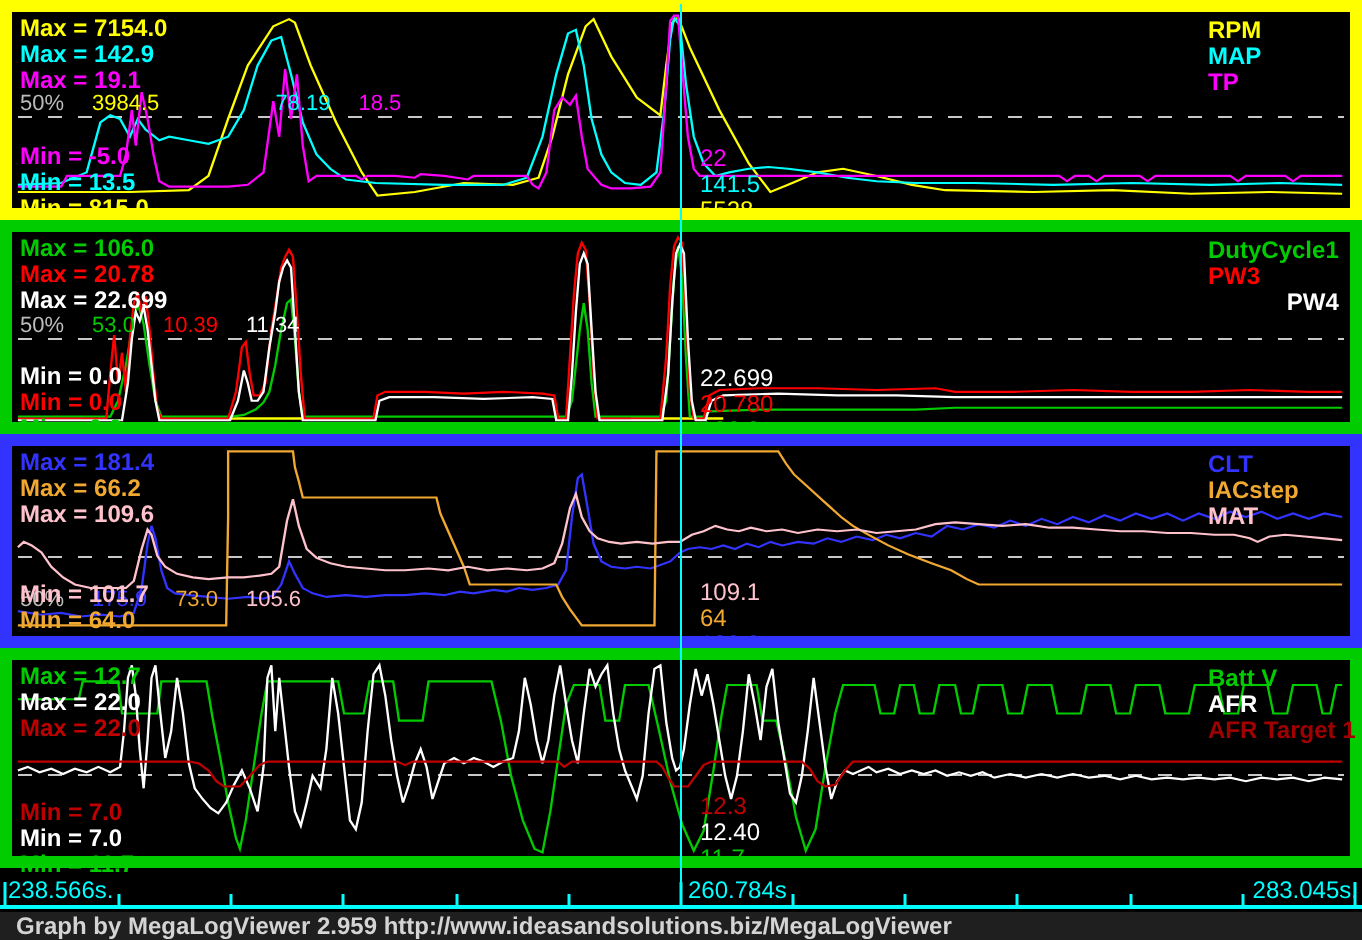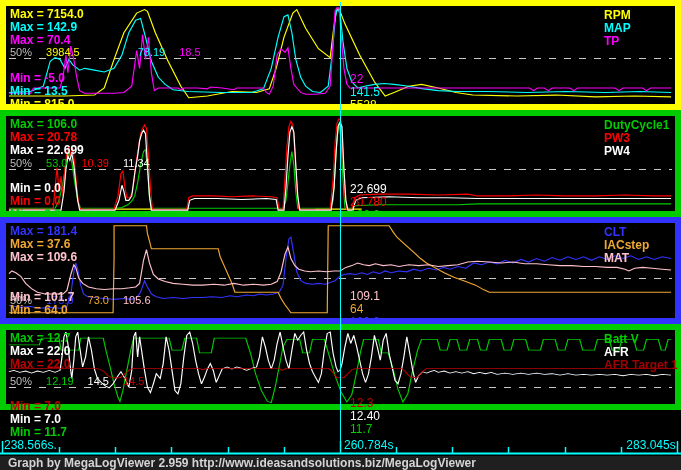--- a/index.html
+++ b/index.html
@@ -31,21 +31,21 @@
   <div class="panel" id="p0" style="top:0;height:110px;border-color:#ffff00;">
     <div class="middash" style="top:52px;"></div>
     <svg class="traces" id="svg0" preserveAspectRatio="none" viewBox="0 0 681 110">
         <polyline points="3,101 60,101 90,100 100,92 110,60 120,30 133,8 141,4 144,6 152,30 165,62 178,90 186,103 205,101 230,96 255,97 268,93 275,70 283,35 292,8 296,4 305,25 318,48 330,58 333,30 336,6 339,3 345,20 360,55 375,85 386,101 395,97 410,90 423,88 440,92 458,97 475,100 520,101 560,100 600,102 640,101 677,102" fill="none" stroke="#ffff00" stroke-width="1.2"></polyline>
         <polyline points="3,97 25,96 38,90 45,62 50,58 55,60 60,70 64,60 68,66 75,72 80,70 90,72 100,74 110,70 118,55 125,30 132,16 137,14 142,35 148,62 155,80 162,88 170,94 185,96 220,97 250,97 262,93 270,70 277,35 283,12 287,10 291,30 295,60 300,80 305,90 312,96 320,97 328,90 332,55 335,15 337,3 340,8 343,40 347,70 352,85 358,92 365,90 375,88 385,87 395,88 410,90 425,93 440,95 460,96 490,96 530,97 570,96 610,97 645,96 677,97" fill="none" stroke="#00ffff" stroke-width="1.2"></polyline>
         <polyline points="3,98 25,98 28,92 40,92 55,92 58,80 61,55 63,75 66,45 69,60 72,80 75,95 80,98 95,98 110,98 120,97 128,90 133,50 136,70 139,32 142,60 145,35 148,75 151,95 155,92 175,92 178,94 181,92 195,92 205,93 208,91 220,92 232,94 235,92 250,92 262,92 265,97 268,99 272,90 276,55 280,48 284,52 287,47 290,70 293,88 296,92 300,97 305,99 315,99 325,98 330,90 333,40 335,5 337,2 339,2 341,30 344,70 347,88 350,92 380,92 420,92 460,92 500,92 533,92 537,95 541,92 548,92 552,95 556,92 574,92 578,95 582,92 600,92 620,92 624,95 628,92 648,92 652,95 656,92 670,92 677,92" fill="none" stroke="#ff00ff" stroke-width="1.2"></polyline>
       </svg>
     <div class="blk" style="top:2px;">
       <div class="row" style="color: rgb(255, 255, 0);">Max = 7154.0</div>
       <div class="row" style="color: rgb(0, 255, 255);">Max = 142.9</div>
-      <div class="row" style="color: rgb(255, 0, 255);">Max = 70.4</div>
+      <div class="row" style="color: rgb(255, 0, 255);">Max = 19.1</div>
     </div>
     <div class="fifty" style="top:40px;">
       <span style="color: rgb(187, 187, 187);">50%</span><span style="color: rgb(255, 255, 0);">3984.5</span><span style="color: rgb(0, 255, 255); margin-left: 44px;">78.19</span><span style="color: rgb(255, 0, 255);">18.5</span>
     </div>
     <div class="blk" style="top:66px;">
       <div class="row" style="color: rgb(255, 0, 255);">Min = -5.0</div>
       <div class="row" style="color: rgb(0, 255, 255);">Min = 13.5</div>
       <div class="row" style="color: rgb(255, 255, 0);">Min = 815.0</div>
     </div>
     <div class="legend" style="top:3px;">
@@ -78,39 +78,39 @@
       <span style="color: rgb(187, 187, 187);">50%</span><span style="color: rgb(0, 204, 0);">53.0</span><span style="color: rgb(255, 0, 0); text-align: right;">10.39</span><span style="color: rgb(255, 255, 255);">11.34</span>
     </div>
     <div class="blk" style="top:66px;">
       <div class="row" style="color: rgb(255, 255, 255);">Min = 0.0</div>
       <div class="row" style="color: rgb(255, 0, 0);">Min = 0.0</div>
       <div class="row" style="color: rgb(0, 204, 0);">Min = 0.0</div>
     </div>
     <div class="legend" style="top:3px;">
       <div class="row" style="color: rgb(0, 204, 0);">DutyCycle1</div>
       <div class="row" style="color: rgb(255, 0, 0);">PW3</div>
-      <div class="row" style="color: rgb(255, 255, 255);">PW4</div>
+      <div class="row" style="color: rgb(255, 255, 255); text-align: right;">PW4</div>
     </div>
     <div class="cvals" style="top:67px;">
       <div class="row" style="color: rgb(255, 255, 255);">22.699</div>
       <div class="row" style="color: rgb(255, 0, 0);">20.780</div>
       <div class="row" style="color: rgb(0, 204, 0);">106.0</div>
     </div>
   </div>
 
   <div class="panel" id="p2" style="top:217px;height:107px;border-color:#3333ff;">
     <div class="middash" style="top:55px;"></div>
     <svg class="traces" id="svg2" preserveAspectRatio="none" viewBox="0 0 681 107">
         <polyline points="3,93 15,95 25,94 35,96 45,95 55,96 62,94 66,80 69,55 71,45 73,52 76,70 79,80 83,83 90,84 100,85 110,86 120,85 128,86 133,84 137,78 141,65 144,72 148,80 153,83 160,85 170,84 180,85 190,84 200,84 210,83 220,84 228,82 235,83 245,81 252,82 258,80 265,81 272,80 278,78 282,70 285,40 288,18 290,16 293,35 296,55 300,65 305,68 312,69 318,68 325,69 330,67 335,65 340,60 344,58 350,57 356,58 362,56 368,58 374,55 380,57 386,54 392,56 400,54 408,55 415,52 422,54 430,51 438,53 445,50 452,52 460,49 468,51 476,45 484,47 492,44 500,46 508,42 516,45 524,41 532,44 540,40 548,43 556,39 564,42 572,38 580,41 588,38 596,42 604,38 612,41 620,37 628,40 636,37 644,41 652,38 660,41 668,38 677,40" fill="none" stroke="#3333ff" stroke-width="1.2"></polyline>
         <polyline points="3,101 109,101 110,40 110,3 143,3 144,12 146,20 148,29 216,29 218,38 222,48 226,58 230,68 233,78 277,78 280,85 284,92 288,98 290,101 327,101 328,3 390,3 394,10 398,16 404,22 410,28 416,34 422,40 428,45 436,50 446,56 456,61 468,66 478,70 486,75 492,78 677,78" fill="none" stroke="#f0a830" stroke-width="1.2"></polyline>
         <polyline points="3,57 6,54 10,56 15,60 20,68 26,74 32,78 40,80 50,80 58,80 62,76 66,58 69,47 71,50 74,62 78,68 84,72 92,74 100,75 110,74 118,74 126,73 132,72 136,68 140,42 143,30 146,45 150,58 155,63 162,66 170,68 180,69 190,70 200,70 212,69 222,70 232,68 242,70 252,69 262,70 270,69 276,66 280,55 284,35 287,27 290,40 294,48 298,52 304,54 310,55 318,54 326,55 334,54 340,54 346,50 352,48 358,45 364,47 370,48 376,46 384,48 392,47 400,49 410,47 420,48 430,47 440,49 450,48 460,47 470,44 480,43 492,44 504,45 516,44 528,46 540,46 552,47 564,48 576,48 588,49 600,49 612,50 622,50 630,52 634,54 640,51 648,50 658,51 668,52 677,53" fill="none" stroke="#ffc2cc" stroke-width="1.2"></polyline>
       </svg>
     <div class="blk" style="top:2px;">
       <div class="row" style="color: rgb(51, 51, 255);">Max = 181.4</div>
-      <div class="row" style="color: rgb(240, 168, 48);">Max = 37.6</div>
+      <div class="row" style="color: rgb(240, 168, 48);">Max = 66.2</div>
       <div class="row" style="color: rgb(255, 194, 204);">Max = 109.6</div>
     </div>
     <div class="fifty" style="top:43px;margin-top:28px;">
       <span style="color: rgb(187, 187, 187);">50%</span><span style="color: rgb(51, 51, 255);">175.9</span><span style="color: rgb(240, 168, 48);">73.0</span><span style="color: rgb(255, 194, 204);">105.6</span>
     </div>
     <div class="blk" style="top:68px;">
       <div class="row" style="color: rgb(255, 194, 204);">Min = 101.7</div>
       <div class="row" style="color: rgb(240, 168, 48);">Min = 64.0</div>
       <div class="row" style="color: rgb(51, 51, 255);">Min = 271.0</div>
     </div>
@@ -119,34 +119,31 @@
       <div class="row" style="color: rgb(240, 168, 48);">IACstep</div>
       <div class="row" style="color: rgb(255, 194, 204);">MAT</div>
     </div>
     <div class="cvals" style="top:67px;">
       <div class="row" style="color: rgb(255, 194, 204);">109.1</div>
       <div class="row" style="color: rgb(240, 168, 48);">64</div>
       <div class="row" style="color: rgb(51, 51, 255);">180.0</div>
     </div>
   </div>
 
-  <div class="panel" id="p3" style="top:324px;height:86px;border-color:#00cc00;">
+  <div class="panel" id="p3" style="top:324px;height:110px;border-color:#00cc00;">
     <div class="middash" style="top:57px;"></div>
     <svg class="traces" id="svg3" preserveAspectRatio="none" viewBox="0 0 681 110">
         <polyline points="3,22 20,22 34,22 36,12 54,12 56,30 74,30 76,12 99,12 102,32 106,55 110,80 114,100 116,106 119,90 123,60 127,30 130,12 166,12 169,30 179,30 182,12 194,12 197,34 209,34 212,12 244,12 249,35 254,65 260,90 266,106 270,108 274,85 278,55 282,25 286,14 299,14 302,34 309,34 312,14 324,14 329,38 335,68 341,92 347,107 352,96 357,62 361,32 364,14 379,14 382,34 389,34 394,58 399,88 404,107 409,95 414,60 419,30 423,14 439,14 442,30 449,30 452,14 459,14 462,30 469,30 472,14 480,14 483,30 489,30 492,14 504,14 507,30 514,30 517,14 529,14 532,30 544,30 547,14 559,14 562,30 569,30 572,14 584,14 587,30 599,30 602,14 614,14 617,30 624,30 627,14 639,14 642,30 649,30 652,14 664,14 667,30 671,30 674,14 677,14" fill="none" stroke="#00cc00" stroke-width="1.2"></polyline>
         <polyline points="3,62 8,60 14,63 20,61 26,64 32,61 38,63 44,60 50,63 55,60 57,40 59,10 61,3 63,20 65,50 67,72 69,45 71,10 73,3 75,25 78,55 81,40 84,10 87,30 90,58 93,72 97,78 101,83 105,86 109,80 113,70 117,62 121,72 125,85 128,60 130,10 132,3 134,40 136,10 138,30 141,60 144,85 147,93 150,80 153,65 157,72 160,50 163,10 166,30 169,60 172,90 175,95 178,80 181,40 184,8 187,3 190,20 193,45 196,65 199,80 202,70 205,58 208,50 211,60 214,78 217,68 220,58 225,55 230,58 235,55 240,57 245,60 250,57 255,55 258,40 261,10 264,25 267,45 270,58 273,45 276,20 279,3 282,25 285,45 288,58 291,30 294,5 297,15 300,8 303,3 306,30 309,50 312,62 315,70 318,78 321,65 324,30 327,5 330,3 333,35 336,55 338,62 340,60 342,50 345,25 348,5 351,20 354,8 357,25 360,45 363,65 366,78 369,65 372,40 375,8 378,25 381,45 384,15 387,5 390,35 393,55 396,75 399,80 402,65 405,40 408,10 411,35 414,60 417,78 420,68 424,62 428,64 432,62 436,60 440,63 446,61 452,64 458,62 464,64 470,62 476,65 482,63 488,65 494,63 500,66 508,64 516,66 524,64 532,66 540,64 548,66 556,65 564,67 572,65 580,67 588,66 596,67 604,66 612,67 620,66 628,68 636,66 644,67 652,66 660,68 668,66 677,67" fill="none" stroke="#ffffff" stroke-width="1.2"></polyline>
         <polyline points="3,57 90,57 95,58 100,62 104,68 108,71 116,71 121,65 126,59 130,57 196,57 200,59 204,57 278,57 281,60 285,57 328,57 331,60 334,66 337,71 344,71 348,65 352,59 356,57 402,57 406,61 410,68 414,71 419,70 424,62 428,57 500,57 600,57 677,57" fill="none" stroke="#c00000" stroke-width="1.2"></polyline>
       </svg>
     <div class="blk" style="top:2px;">
       <div class="row" style="color: rgb(0, 204, 0);">Max = 12.7</div>
       <div class="row" style="color: rgb(255, 255, 255);">Max = 22.0</div>
       <div class="row" style="color: rgb(192, 0, 0);">Max = 22.0</div>
-    </div>
-    <div class="fifty" style="top:45px;">
-      <span style="color: rgb(187, 187, 187);">50%</span><span style="color: rgb(0, 204, 0);">12.19</span><span style="color: rgb(255, 255, 255);">14.5</span><span style="color: rgb(192, 0, 0);">14.5</span>
     </div>
     <div class="blk" style="top:70px;">
       <div class="row" style="color: rgb(192, 0, 0);">Min = 7.0</div>
       <div class="row" style="color: rgb(255, 255, 255);">Min = 7.0</div>
       <div class="row" style="color: rgb(0, 204, 0);">Min = 11.7</div>
     </div>
     <div class="legend" style="top:3px;">
       <div class="row" style="color: rgb(0, 204, 0);">Batt V</div>
       <div class="row" style="color: rgb(255, 255, 255);">AFR</div>
       <div class="row" style="color: rgb(160, 0, 0);">AFR Target 1</div>

